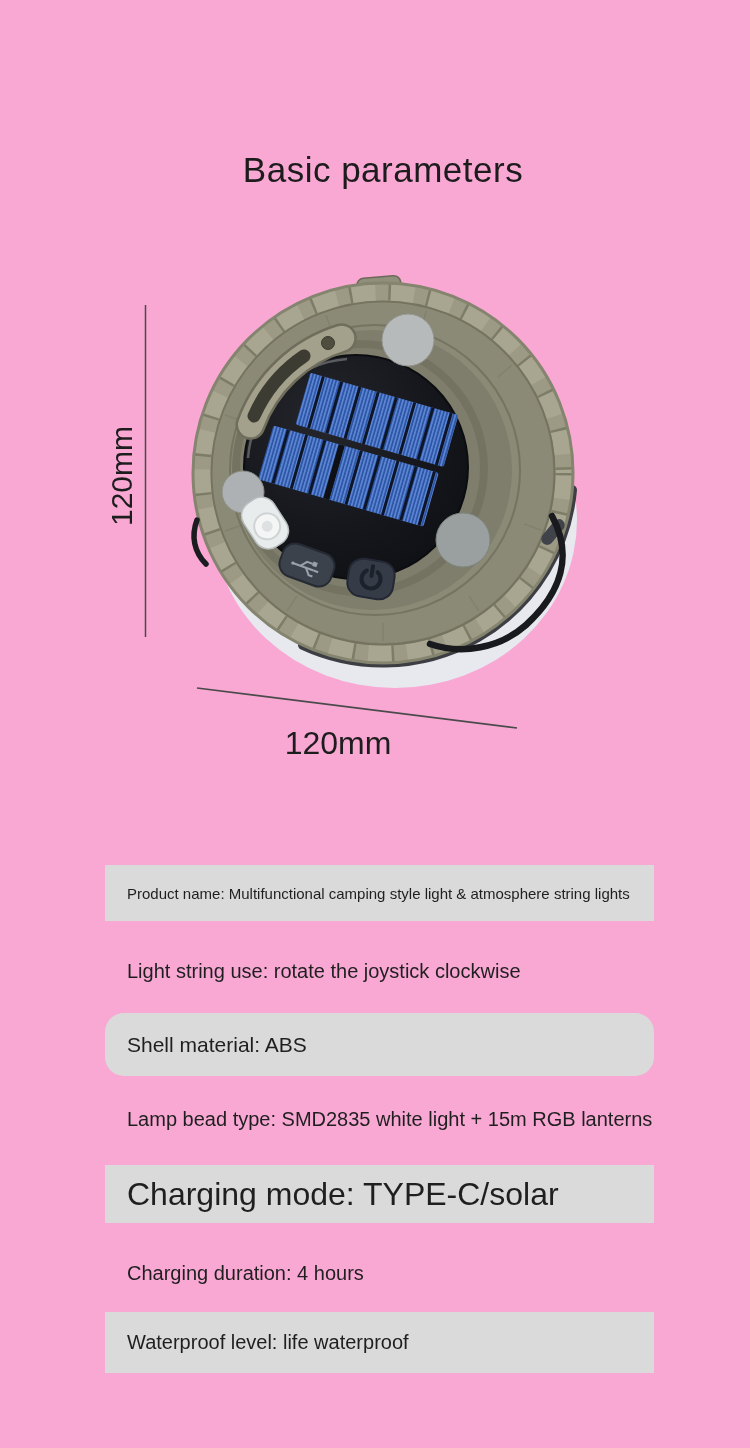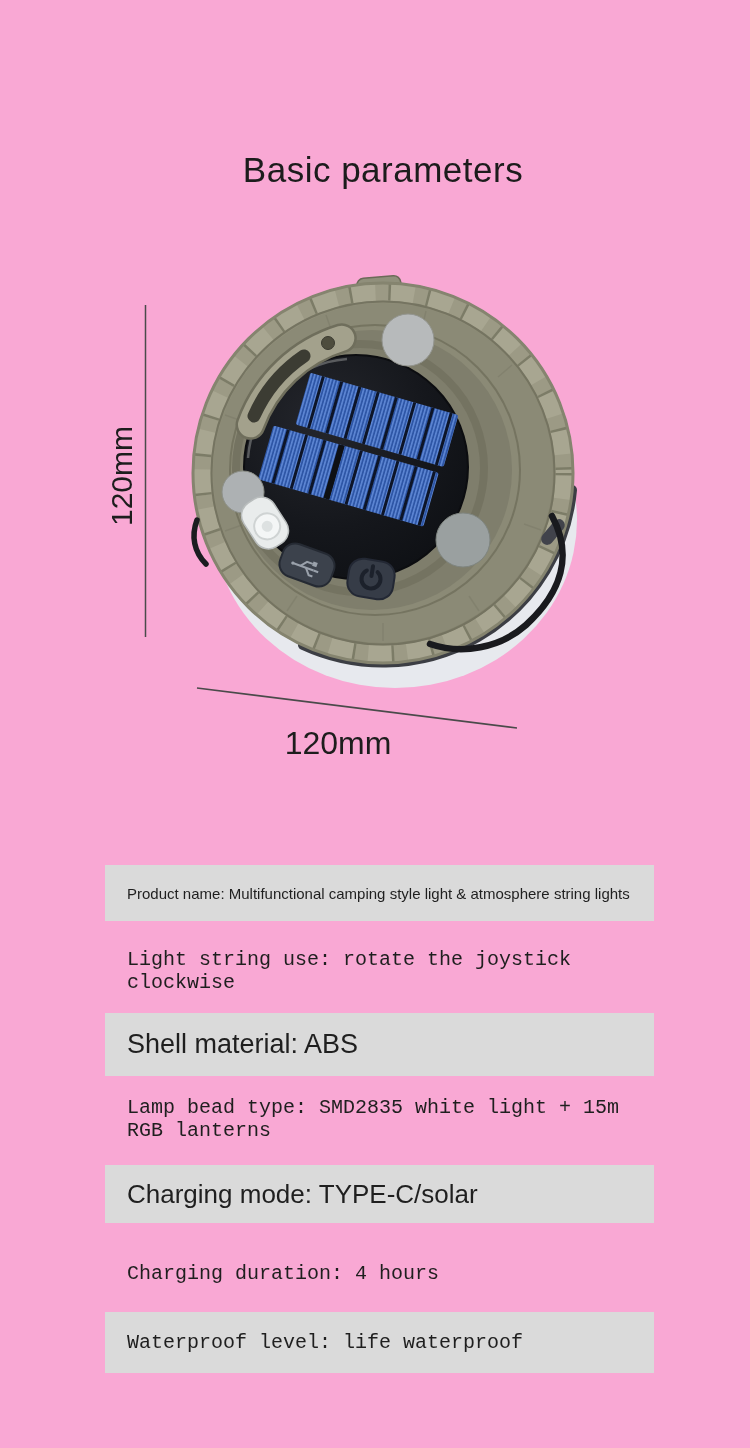--- a/index.html
+++ b/index.html
@@ -7,23 +7,23 @@
         font-family:"Liberation Sans","DejaVu Sans",sans-serif;color:#1e1e1e;}
   .title{position:absolute;left:0;right:0;top:150px;margin:0;text-align:center;
          font-size:35px;font-weight:500;letter-spacing:0.5px;color:#1c1c1c;transform:translateX(8px);}
   .photo{position:absolute;left:0;top:270px;width:750px;height:500px;}
   .photo svg{display:block;}
   .specs{position:absolute;left:0;top:0;width:750px;}
   .specrow{position:absolute;left:105px;width:549px;display:flex;align-items:center;
            box-sizing:border-box;padding-left:22px;color:#1f1f1f;margin-top:8px;}
   .shaded{background:#dadada;}
   .sz-s{font-size:15px;}
-  .sz-m{font-size:20px;font-family:Liberation Mono, monospace;}
-  .sz-l{font-size:27px;}
-  .sz-xl{font-size:26px;}
+  .sz-m{font-size:20px;}
+  .sz-l{font-size:21px;border-radius:19px;}
+  .sz-xl{font-size:32px;}
   .r1{top:857px;height:56px;}
   .r2{top:935px;height:56px;}
   .r3{top:1005px;height:63px;}
   .r4{top:1083px;height:56px;}
   .r5{top:1157px;height:58px;}
   .r6{top:1237px;height:56px;}
   .r7{top:1304px;height:61px;}
   .dimtext{font-family:"Liberation Sans","DejaVu Sans",sans-serif;fill:#1d1d1d;}
 </style>
 </head>

